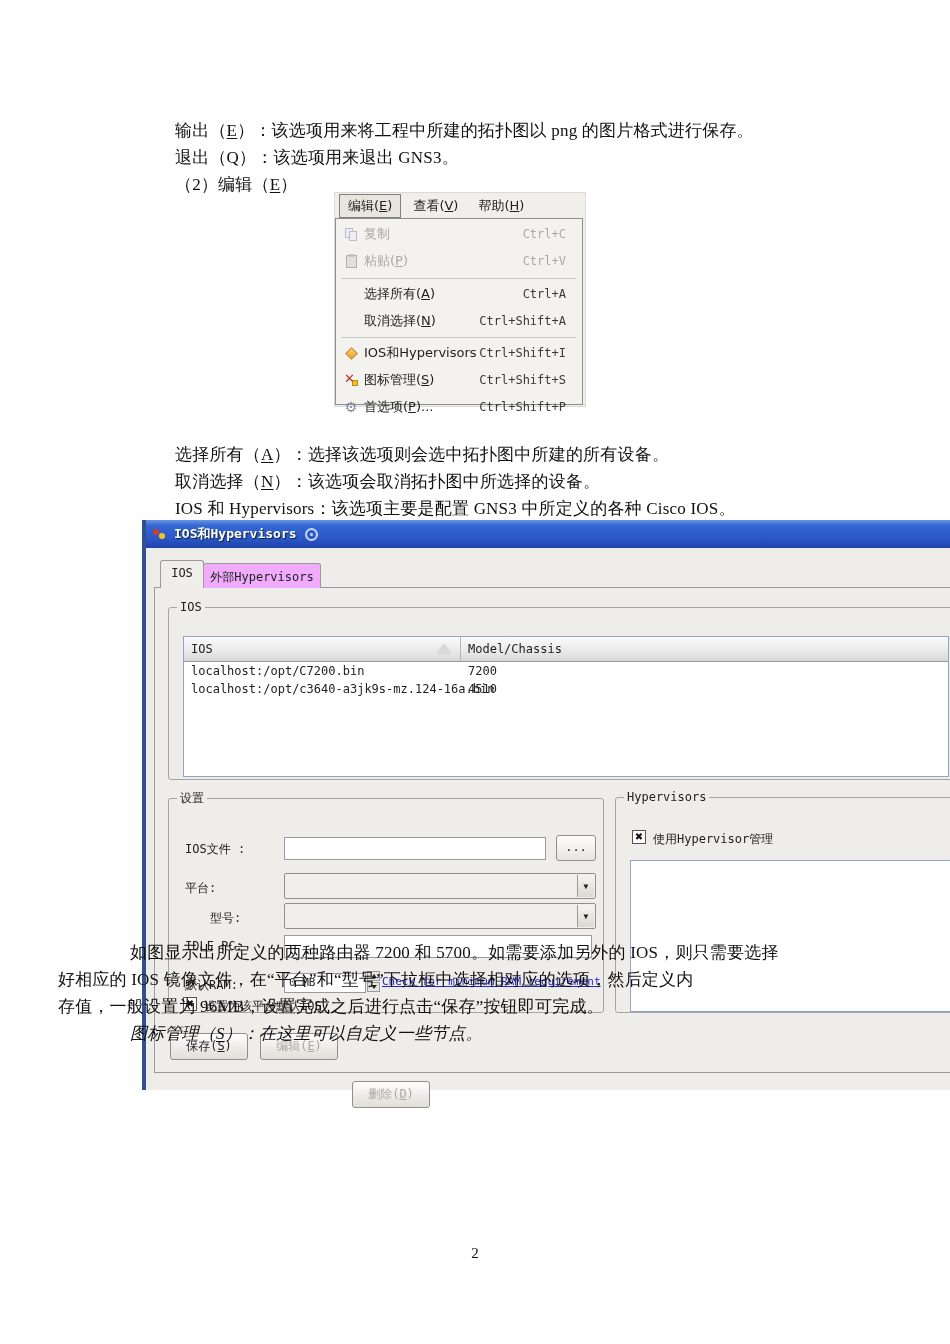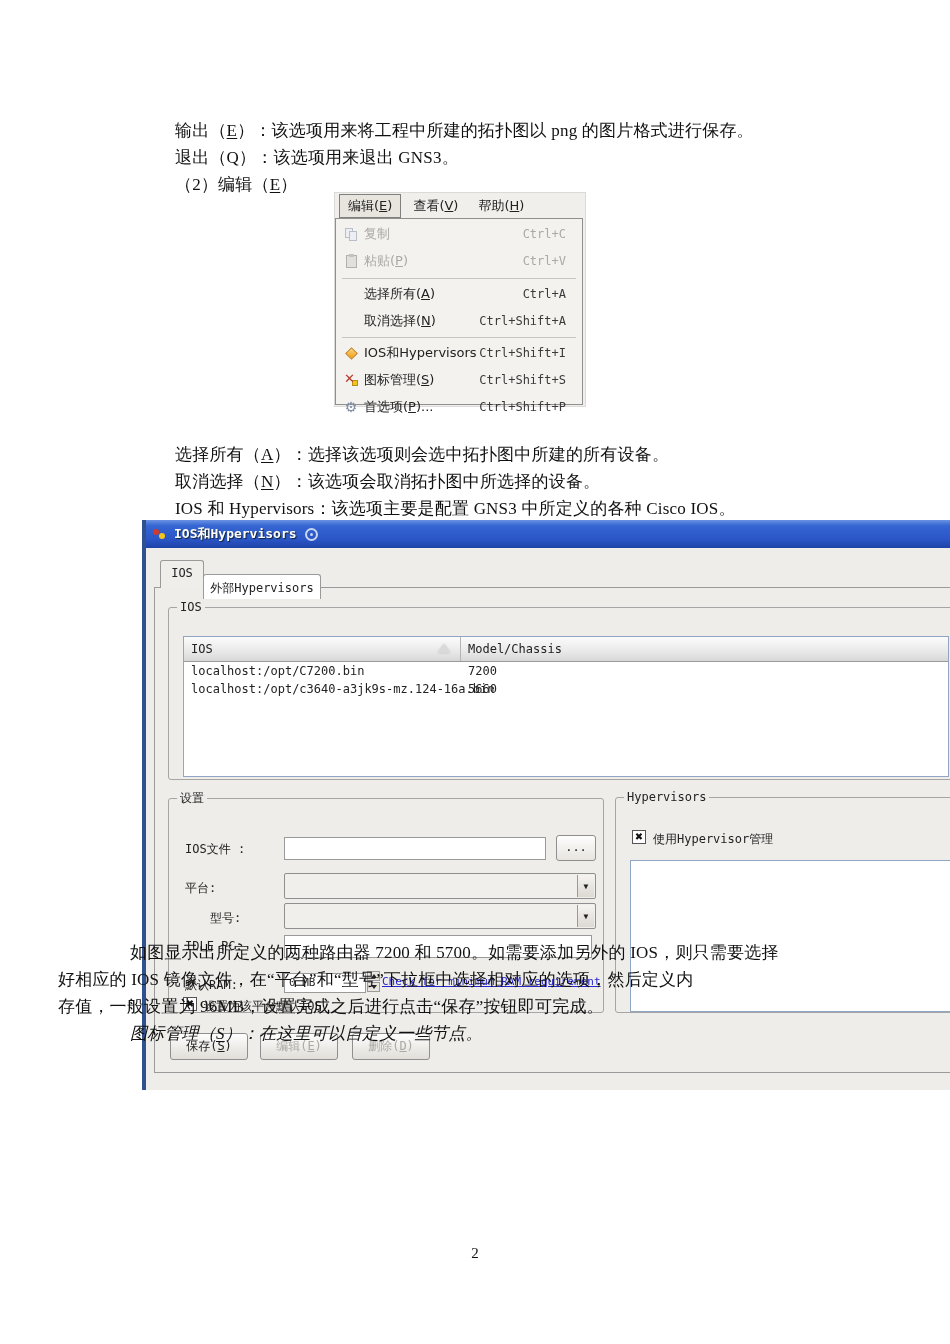--- a/index.html
+++ b/index.html
@@ -41,21 +41,21 @@
   .title-text { color:#fff; font-weight:bold; font-size:13px; margin-left:7px; text-shadow:1px 1px 1px #123; white-space:nowrap; }
   .gns-logo { position:relative; width:15px; height:14px; flex:none; }
   .gns-logo i { position:absolute; border-radius:50%; }
   .gns-logo i:nth-child(1){ left:1px; top:2px; width:6px; height:6px; background:#d23b2a; }
   .gns-logo i:nth-child(2){ left:7px; top:6px; width:6px; height:6px; background:#f4c61c; }
   .swirl { width:13px; height:13px; border-radius:50%; border:2px solid #c9d6f0; margin-left:8px; position:relative; flex:none; }
   .swirl i { position:absolute; left:3px; top:3px; width:3px; height:3px; border-radius:50%; background:#c9d6f0; }
 
   .tab { position:absolute; font-size:12px; color:#222; text-align:center; border:1px solid #9a9a9a; border-bottom:none; border-radius:3px 3px 0 0; padding-top:5px; white-space:nowrap; }
   .tab.active { left:18px; top:40px; width:44px; height:28px; background:#f0eeeb; z-index:2; }
-  .tab.inactive { left:61px; top:54px; width:118px; height:25px; background:#ffffff; z-index:1; }
+  .tab.inactive { left:61px; top:43px; width:118px; height:25px; background:#f0abfc; z-index:1; }
   .tabframe { position:absolute; left:12px; top:67px; right:-2px; height:486px; border:1px solid #9a9a9a; background:#efedea; }
 
   fieldset.grp { position:absolute; border:1px solid #a5a5a5; border-radius:3px; }
   fieldset.grp legend { font-size:12px; color:#222; margin-left:8px; padding:0 3px; font-family:"DejaVu Sans Mono",monospace; }
 
   .grp-ios { left:26px; top:80px; right:-8px; height:180px; }
   .iostable { position:absolute; left:14px; top:22px; right:8px; height:141px; border:1px solid #91a5c4; background:#fff; }
   .thead { position:absolute; left:0; top:0; right:0; height:25px; background:linear-gradient(180deg,#fbfbfb,#e9e9e9 60%,#d7d7d7); border-bottom:1px solid #9a9a9a; display:flex; font-size:12px; color:#222; }
   .th { padding:5px 0 0 7px; position:relative; }
   .th1 { width:277px; border-right:1px solid #b5b5b5; }
@@ -80,21 +80,21 @@
   .ramlink { position:absolute; left:213px; top:168px; font-size:11px; color:#2525cc; text-decoration:underline; white-space:nowrap; }
 
   .cbox { position:absolute; width:14px; height:14px; background:#fff; border:1px solid #555; font-size:10px; line-height:12px; text-align:center; font-weight:bold; color:#111; font-family:"DejaVu Sans",sans-serif; }
   .cblabel { position:absolute; font-size:12px; color:#222; white-space:nowrap; }
 
   .grp-hyp { left:473px; top:270px; right:-8px; height:223px; }
   .hyplist { position:absolute; left:14px; top:56px; right:6px; height:152px; background:#fff; border:1px solid #91a5c4; }
 
   .dlgbtn { position:absolute; top:513px; width:78px; height:27px; background:linear-gradient(180deg,#fefefe,#eceae6 60%,#e2dfda); border:1px solid #8f8f8f; border-radius:3px; font-size:12px; color:#222; text-align:center; line-height:24px; font-family:"DejaVu Sans Mono",monospace; white-space:nowrap; }
   .dlgbtn.disabled { color:#aba9a5; }
-  .btn-save { left:28px; } .btn-edit { left:118px; } .btn-del { left:210px; }
+  .btn-save { left:28px; } .btn-edit { left:118px; } .btn-del { left:210px;margin-top:48px; }
 
   .pagenum { position:absolute; left:0; right:0; top:1245px; text-align:center; font-size:15px; color:#111; z-index:20; }
 </style>
 </head>
 <body>
 
 <div class="page">
 
   <div class="docline" style="left:175px; top:119px;">输出（<u>E</u>）：该选项用来将工程中所建的拓扑图以 png 的图片格式进行保存。</div>
   <div class="docline" style="left:175px; top:146px;">退出（Q）：该选项用来退出 GNS3。</div>
@@ -196,21 +196,21 @@
           </div>
           <div class="th">Model/Chassis</div>
         </div>
         <div style="position:absolute; left:0; top:25px; right:0;">
           <div class="trow">
             <span class="td1">localhost:/opt/C7200.bin</span>
             <span class="td2">7200</span>
           </div>
           <div class="trow">
             <span class="td1">localhost:/opt/c3640-a3jk9s-mz.124-16a.bin</span>
-            <span class="td2">5660</span>
+            <span class="td2">4510</span>
           </div>
         </div>
       </div>
     </fieldset>
 
     <fieldset class="grp grp-set">
       <legend>设置</legend>
 
       <span class="flabel" style="top:34px;">IOS文件 :</span>
       <span class="txtinput" style="left:115px; top:30px; width:262px; height:23px;"></span>

